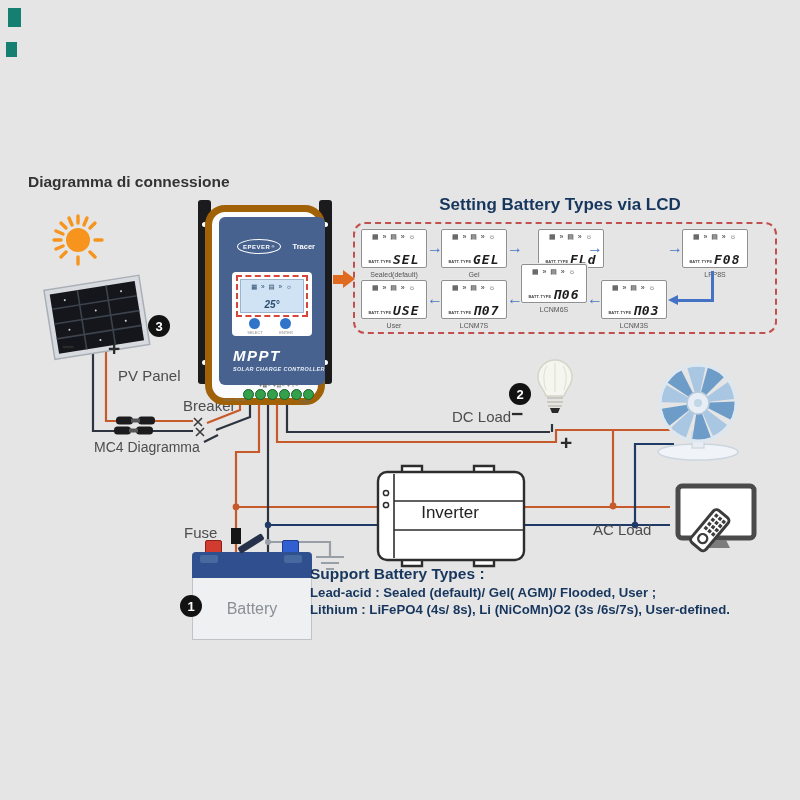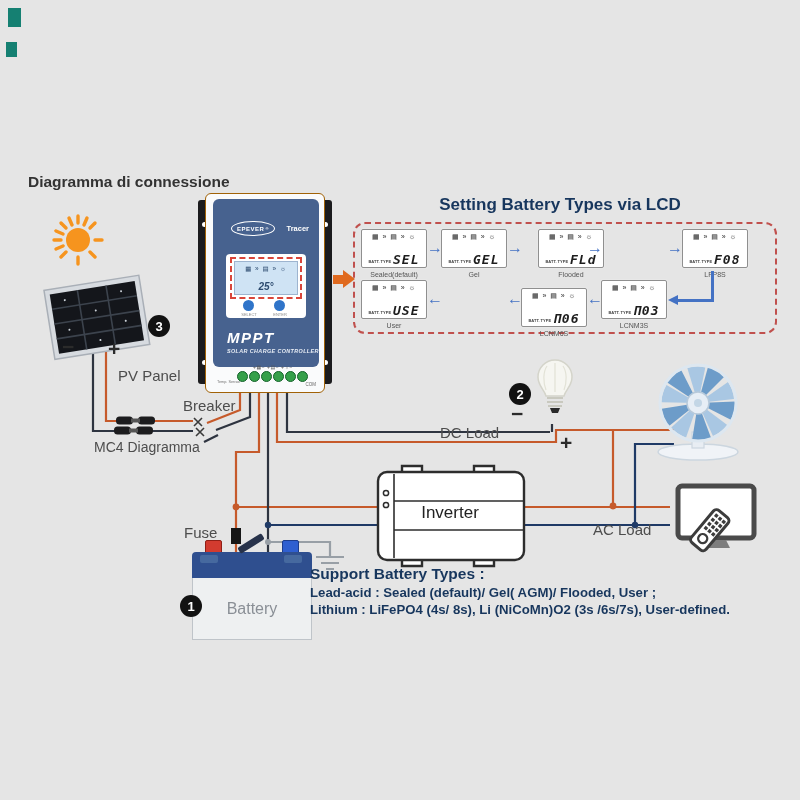--- a/index.html
+++ b/index.html
@@ -9,22 +9,22 @@
   .lbl{position:absolute;color:#4d4d4d;font-size:15px;white-space:nowrap;}
   .sign{position:absolute;color:#2b2b2b;font-size:21px;font-weight:700;line-height:1;}
   .step{position:absolute;width:22px;height:22px;border-radius:50%;background:#121212;color:#fff;
         font-weight:700;font-size:13px;display:flex;align-items:center;justify-content:center;}
   
   .corner-mark{position:absolute;background:#158072;}
   
   #controller{position:absolute;left:198px;top:192px;width:134px;height:200px;}
   .rail{position:absolute;top:8px;width:13px;height:184px;background:#1b1b1d;border-radius:3px;}
   .rail .hole{position:absolute;left:4px;width:5px;height:5px;border-radius:50%;background:#fff;}
-  .ctl-body{position:absolute;left:7px;top:1px;width:120px;height:200px;background:#fafbfc;
-            border:1px solid #a16207;border-radius:6px;box-sizing:border-box;}
+  .ctl-body{position:absolute;left:7px;top:13px;width:120px;height:200px;background:#fafbfc;
+            border:7px solid #a16207;border-radius:20px;box-sizing:border-box;}
   .ctl-face{position:absolute;left:7px;top:5px;width:106px;height:168px;background:#47628f;border-radius:6px;}
   .ctl-logo{position:absolute;left:18px;top:22px;width:42px;height:13px;border:1px solid #fff;border-radius:50%;
             color:#fff;font-size:6px;font-weight:700;letter-spacing:.5px;display:flex;align-items:center;justify-content:center;}
   .ctl-logo sup{font-size:4px;margin-left:1px;}
   .ctl-model{position:absolute;right:10px;top:25px;color:#fff;font-size:7.5px;font-weight:600;}
   .ctl-panel{position:absolute;left:13px;top:55px;width:80px;height:64px;background:#fff;border-radius:4px;}
   .ctl-lcd{position:absolute;left:8px;top:7px;width:62px;height:32px;background:#cfe3f4;border:1px solid #9db4cf;
            outline:2px dashed #d9453a;outline-offset:2px;display:flex;flex-direction:column;
            align-items:center;justify-content:center;gap:10px;}
   .ctl-lcd .ic{font-size:6.5px;color:#2c4a6e;letter-spacing:1px;line-height:7px;white-space:nowrap;}
@@ -297,21 +297,31 @@
   <div class="lcd-screen" style="left:361px;top:280px;">
     <div class="lcd-box">
         <div class="lcd-icons">▦ » ▤ » ☼</div>
       <div class="lcd-valrow">
           <span class="lcd-bt">BATT. TYPE</span>
       <span class="lcd-val">USE</span>
         </div>
       </div>
     <div class="lcd-cap">User</div>
   </div>
-  <div class="lcd-screen" style="left:521px;top:288px;">
+  <div class="lcd-screen" style="left:441px;top:280px;">
+    <div class="lcd-box">
+        <div class="lcd-icons">▦ » ▤ » ☼</div>
+      <div class="lcd-valrow">
+          <span class="lcd-bt">BATT. TYPE</span>
+      <span class="lcd-val">Π07</span>
+        </div>
+      </div>
+    <div class="lcd-cap">LCNM7S</div>
+  </div>
+  <div class="lcd-screen" style="left:521px;top:264px;">
     <div class="lcd-box">
         <div class="lcd-icons">▦ » ▤ » ☼</div>
       <div class="lcd-valrow">
           <span class="lcd-bt">BATT. TYPE</span>
       <span class="lcd-val">Π06</span>
         </div>
       </div>
     <div class="lcd-cap">LCNM6S</div>
   </div>
   <div class="lcd-screen" style="left:601px;top:280px;">
@@ -344,21 +354,21 @@
         <path d="M30 8 C34 14 34 24 31 32"></path>
     </g>
     <g stroke="#c9c9bf" stroke-width="2" fill="none">
       <line x1="14" y1="40" x2="30" y2="40"></line>
         <line x1="14" y1="44" x2="30" y2="44"></line>
         <line x1="15" y1="48" x2="29" y2="48"></line>
     </g>
     <polygon points="17,50 27,50 25,55 19,55" fill="#2a2a2a"></polygon>
   </svg>
   <div class="step" style="left:509px;top:383px;">2</div>
-  <div class="lbl" style="left:440px;top:408px;margin-top:16px;">DC Load</div>
+  <div class="lbl" style="left:452px;top:408px;">DC Load</div>
   <div class="sign" style="left:511px;top:403px;">−</div>
   <div class="sign" style="left:560px;top:432px;">+</div>
 
   <svg class="abs" style="left:642px;top:356px;" width="112" height="106">
     <ellipse cx="56" cy="96" rx="40" ry="8" fill="#f0f3f7" stroke="#ccd6df" stroke-width="1.5"></ellipse>
     <rect x="50" y="76" width="12" height="16" fill="#e8edf3" stroke="#ccd6df" stroke-width="1.2"></rect>
     <g transform="translate(56,47)">
       <g fill="#6d9cc9">
         <path d="M0 0 L10 -36 A37 37 0 0 1 26 -26 Z" transform="rotate(0)"></path>
         <path d="M0 0 L10 -36 A37 37 0 0 1 26 -26 Z" transform="rotate(72)"></path>

